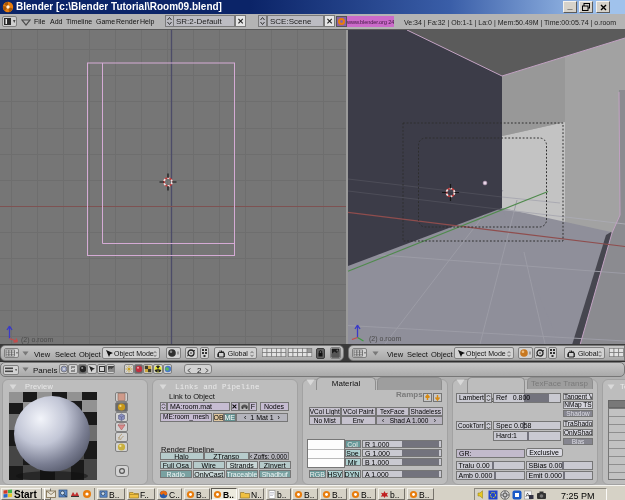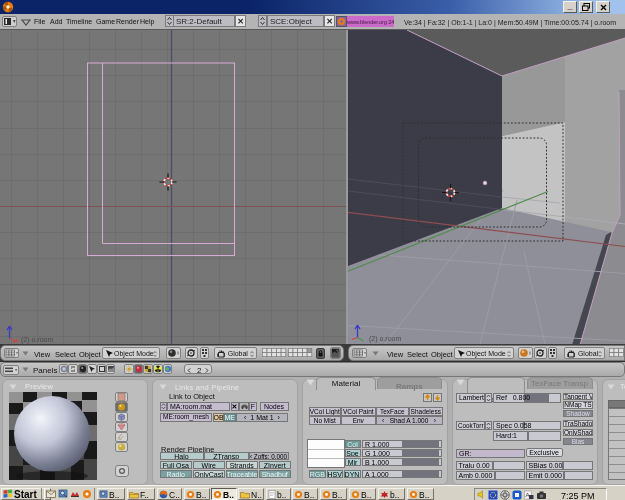--- a/index.html
+++ b/index.html
@@ -26,20 +26,21 @@
 .tbtn{position:absolute;top:2px;height:12px;background:#d6d2c6;border:1px solid;border-color:#f2f0ea #76726a #76726a #f2f0ea;box-sizing:border-box;font-size:8.5px;color:#000;padding:1px 0 0 1px;overflow:hidden;white-space:nowrap;}
 .tico{display:inline-block;vertical-align:top;margin-right:1px;}
 </style></head>
 <body>
 <div class="abs" id="titlebar">
  <svg class="abs" style="left:2px;top:1px" width="12" height="12" viewBox="0 0 12 12">
       <circle cx="6" cy="6" r="5.2" fill="#e87d0d"></circle>
       <path d="M6 6L2.2 3.2A5.2 5.2 0 016 0.8zM6 6l4.6 1.4A5.2 5.2 0 017.2 11zM6 6L2.8 9.8A5.2 5.2 0 011 5z" fill="#a85505"></path>
       <circle cx="6" cy="6" r="1.7" fill="#fff1dc"></circle>
     </svg>
+ <span class="ttext">Blender [c:\Blender Tutorial\Room09.blend]</span>
  <div class="winbtn" style="left:563px;">_</div>
  <div class="winbtn" style="left:579px;">
       <svg style="margin:1px auto 0" width="8" height="8" viewBox="0 0 8 8">
         <rect x="2" y="0.5" width="5.5" height="4.5" fill="none" stroke="#000" stroke-width="1"></rect>
         <rect x="0.5" y="3" width="5.5" height="4.5" fill="#d6d2ca" stroke="#000" stroke-width="1"></rect>
       </svg>
     </div>
  <div class="winbtn" style="left:596px;">
       <svg style="margin:1.5px auto 0" width="7" height="7" viewBox="0 0 7 7">
         <path d="M1 1L6 6M6 1L1 6" stroke="#000" stroke-width="1.4"></path>
@@ -68,21 +69,21 @@
         <path d="M1.5 4L3.5 1.5L5.5 4M1.5 6L3.5 8.5L5.5 6" fill="none" stroke="#333" stroke-width="1"></path>
       </svg>
     </div>
  <div class="mfield" style="left:173px;width:62px;">SR:2-Default</div>
  <div class="mfield" style="left:235px;width:11px;font-weight:bold;text-align:center;padding:1px 0 0 0;background:#e6e6e6;">✕</div>
  <div class="mfield" style="left:258px;width:9px;padding:0;">
       <svg width="7" height="10" viewBox="0 0 7 10">
         <path d="M1.5 4L3.5 1.5L5.5 4M1.5 6L3.5 8.5L5.5 6" fill="none" stroke="#333" stroke-width="1"></path>
       </svg>
     </div>
- <div class="mfield" style="left:267px;width:57px;">SCE:Object</div>
+ <div class="mfield" style="left:267px;width:57px;">SCE:Scene</div>
  <div class="mfield" style="left:324px;width:11px;font-weight:bold;text-align:center;padding:1px 0 0 0;background:#e6e6e6;">✕</div>
  <div class="abs" style="left:336px;top:2px;width:11px;height:11px;background:#8a62a8;border:1px solid #555;box-sizing:border-box;">
       <svg width="9" height="9" viewBox="0 0 9 9">
         <circle cx="4.5" cy="4.5" r="3.5" fill="#e87d0d"></circle>
         <circle cx="4.5" cy="4.5" r="1.4" fill="#8a62a8"></circle>
       </svg>
     </div>
  <div class="abs" style="left:347px;top:2px;width:47px;height:11px;background:#cb6ac9;box-sizing:border-box;font-size:5.8px;letter-spacing:-0.2px;color:#451a45;padding-top:3px;text-align:center;white-space:nowrap;overflow:hidden;">www.blender.org 243</div>
  <span class="mtext" style="left:404px;top:4.5px;font-size:7px;color:#222;white-space:nowrap;">Ve:34 | Fa:32 | Ob:1-1 | La:0 | Mem:50.49M | Time:00:05.74 | o.room</span>
 </div>
@@ -509,21 +510,21 @@
         <svg width="12" height="10" viewBox="0 0 12 10">
           <circle cx="6" cy="5" r="2.4" fill="none" stroke="#555" stroke-width="1.2"></circle>
         </svg>
       </div>
  </div>
 
  <div class="panel" style="left:152px;top:2px;width:146px;height:106px;">
   <svg style="position:absolute;left:6px;top:4px" width="8" height="6" viewBox="0 0 8 6">
         <path d="M0.5 0.5h7L4 5.5z" fill="#d9d9d9"></path>
       </svg>
-  <span class="ptitle" style="left:22px;top:3px;">Links and Pipeline</span>
+  <span class="ptitle" style="left:22px;top:3px;font-family:Liberation Mono, monospace;">Links and Pipeline</span>
   <span class="abs" style="left:8px;top:12px;font-size:7.5px;color:#111;margin-left:8px;">Link to Object</span>
   <div class="btn" style="left:7px;top:22px;width:7px;height:9px;background:#c6bcd2;padding:0;">
         <svg width="5" height="7" viewBox="0 0 5 7">
           <path d="M0.8 2.6L2.5 0.8L4.2 2.6M0.8 4L2.5 5.8L4.2 4" fill="none" stroke="#333" stroke-width="0.8"></path>
         </svg>
       </div>
   <div class="btn" style="left:14px;top:22px;width:63px;height:9px;background:#c6bcd2;text-align:left;padding-left:2px;">MA:room.mat</div>
   <div class="btn" style="left:77.5px;top:22px;width:8px;height:9px;background:#c6bcd2;font-weight:bold;padding:0;">✕</div>
   <div class="btn" style="left:85.5px;top:22px;width:10.5px;height:9px;background:#b8b8b8;padding:0;">
         <svg width="9" height="7" viewBox="0 0 9 7">
@@ -550,21 +551,21 @@
   <div class="btn" style="left:39.5px;top:89.5px;width:32.5px;height:8.5px;background:#c8d6d6;">OnlyCast</div>
   <div class="btn" style="left:72.5px;top:89.5px;width:32.5px;height:8.5px;background:#79a1a1;color:#eef4f4;">Traceable</div>
   <div class="btn" style="left:105.5px;top:89.5px;width:32.5px;height:8.5px;background:#79a1a1;color:#eef4f4;">Shadbuf</div>
  </div>
 
  <div class="panel" style="left:302px;top:2px;width:146px;height:106px;">
   <svg style="position:absolute;left:3px;top:-1.5px" width="9" height="7" viewBox="0 0 9 7">
         <path d="M0.5 0.5h8L4.5 6.5z" fill="#d9d9d9"></path>
       </svg>
   <div class="abs" style="left:13px;top:-3.5px;width:60px;height:13px;background:#bdbdbd;border:1px solid #8e8e8e;border-bottom:none;border-radius:5px 5px 0 0;box-sizing:border-box;font-size:8px;color:#111;text-align:center;padding-top:1px;">Material</div>
-  <div class="abs" style="left:73.5px;top:-3.5px;width:65.5px;height:12px;background:#9e9e9e;border:1px solid #8e8e8e;border-bottom:none;border-radius:5px 5px 0 0;box-sizing:border-box;font-size:8px;color:#7a7a7a;text-align:center;padding-top:4px;font-weight:bold;">Ramps</div>
+  <div class="abs" style="left:73.5px;top:-3.5px;width:65.5px;height:12px;background:#9e9e9e;border:1px solid #8e8e8e;border-bottom:none;border-radius:5px 5px 0 0;box-sizing:border-box;font-size:8px;color:#7a7a7a;text-align:center;padding-top:12px;font-weight:bold;">Ramps</div>
   <div class="btn" style="left:120px;top:13px;width:9px;height:9px;background:#c8c8c8;padding:0;">
         <svg width="7" height="7" viewBox="0 0 7 7">
           <path d="M3.5 1v5M1.5 3.5L3.5 1l2 2.5" stroke="#d88a10" stroke-width="1.4" fill="none"></path>
         </svg>
       </div>
   <div class="btn" style="left:130px;top:13px;width:9px;height:9px;background:#c8c8c8;padding:0;">
         <svg width="7" height="7" viewBox="0 0 7 7">
           <path d="M3.5 1v5M1.5 3.5l2 2.5 2-2.5" stroke="#d88a10" stroke-width="1.4" fill="none"></path>
         </svg>
       </div>

